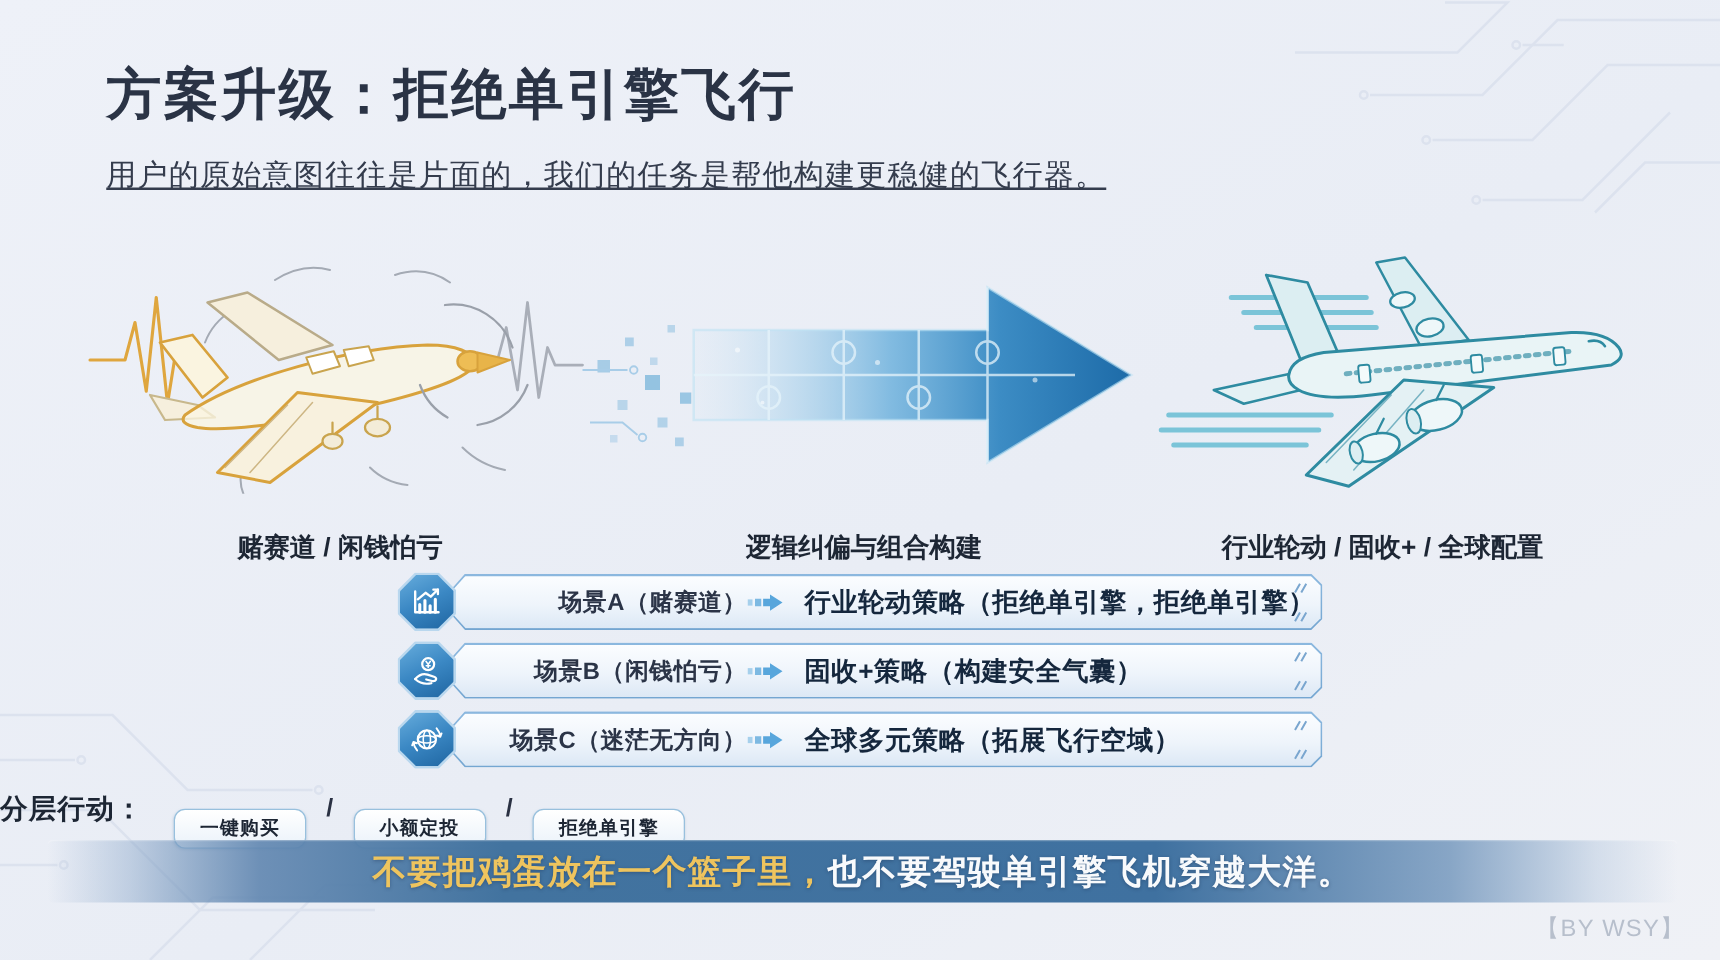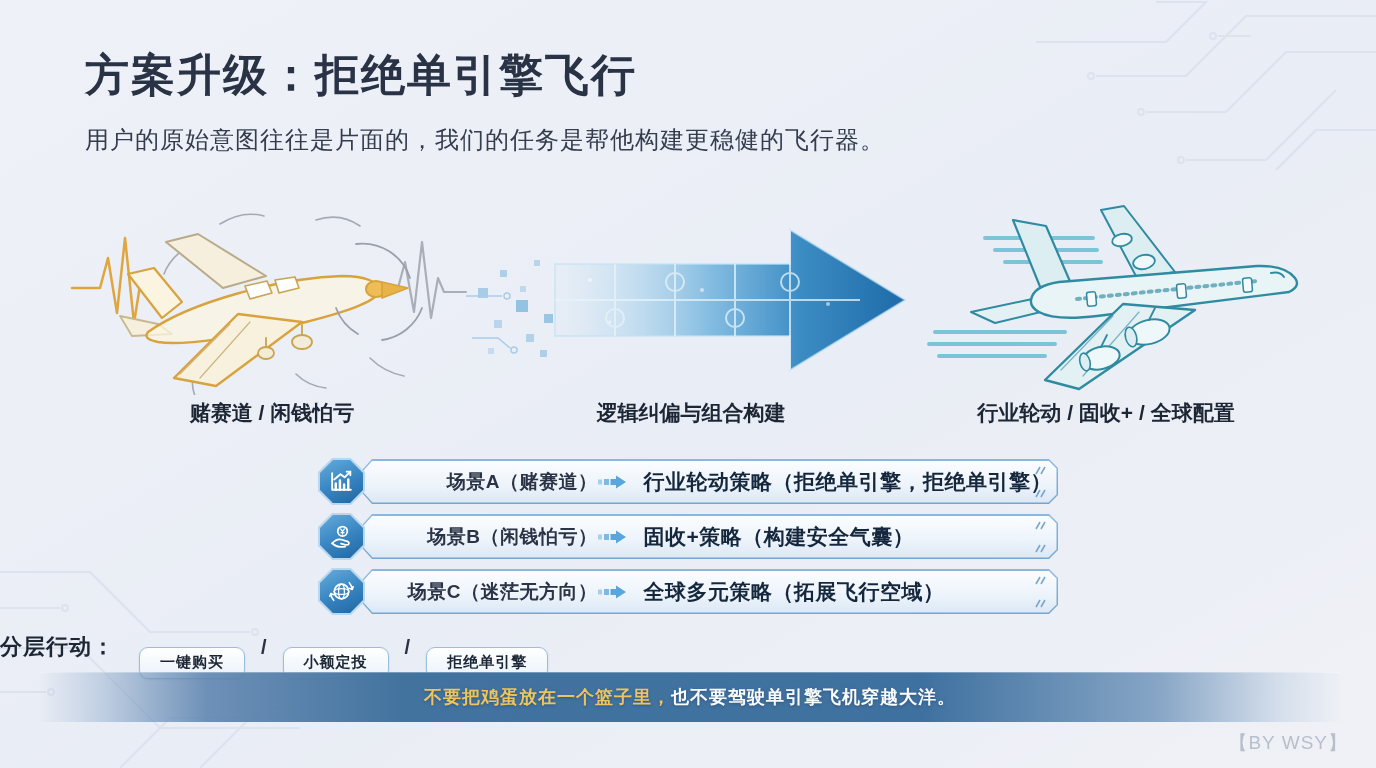--- a/index.html
+++ b/index.html
@@ -9,28 +9,28 @@
     color:#1d2634;
     background:linear-gradient(150deg,#eef1f8 0%,#e9edf5 55%,#eff1f6 100%);
   }
   .deco { position:absolute; pointer-events:none; }
   .deco-tr { right:0; top:0; }
   .deco-bl { left:0; top:552px; }
 
   .title { position:absolute; left:85px; top:46px; margin:0;
     font-size:44px; font-weight:800; letter-spacing:2px; color:#2a3345; }
   .subtitle { position:absolute; left:85px; top:124px; margin:0;
-    font-size:24px; font-weight:400; letter-spacing:1px; color:#343c4d; }
+    font-size:24px; font-weight:400; letter-spacing:1px; color:#343c4d;text-decoration:underline; }
 
   .illu { position:absolute; }
   .illu-left  { left:70px;  top:190px; }
   .illu-mid   { left:460px; top:200px; }
   .illu-right { left:925px; top:182px; }
 
-  .caption { position:absolute; top:399px; transform:translateX(-50%);
+  .caption { position:absolute; top:424px; transform:translateX(-50%);
     font-size:21px; font-weight:700; color:#1d2634; white-space:nowrap; }
   .cap-1 { left:272px; } .cap-2 { left:691px; } .cap-3 { left:1106px; }
 
   .scenarios { position:absolute; left:318px; top:459px; width:740px; }
   .scenario-row { position:relative; height:45px; margin-bottom:10px; }
 
   .octa-ring { position:absolute; left:0; top:-1px; width:47px; height:47px; z-index:3;
     clip-path:polygon(30% 0,70% 0,100% 30%,100% 70%,70% 100%,30% 100%,0 70%,0 30%);
     background:#b9d7ee; }
   .octa { position:absolute; inset:2px;
@@ -60,21 +60,21 @@
     box-shadow:0 1px 2px rgba(90,130,170,.25);margin-top:32px; }
   .sep { font-size:20px; font-weight:700; color:#2a3143; }
 
   .banner { position:absolute; left:38px; right:34px; top:672px; height:50px;
     display:flex; align-items:center; justify-content:center; border-radius:4px;
     background:linear-gradient(90deg,
       rgba(140,168,202,0) 0%, rgba(140,168,202,.45) 5%, rgba(96,134,176,.9) 13%,
       #42739f 28%, #3f71a0 68%, rgba(110,147,186,.8) 86%,
       rgba(150,178,210,.3) 95%, rgba(160,188,214,0) 100%);
     box-shadow:inset 0 1px 0 rgba(255,255,255,.28); }
-  .banner-text { font-size:18px; font-weight:800; letter-spacing:1px;
+  .banner-text { font-size:27px; font-weight:800; letter-spacing:1px;
     text-shadow:0 1px 3px rgba(20,40,70,.38); white-space:nowrap; }
   .banner-gold { color:#eec45e; } .banner-white { color:#f8fafc; }
 
   .credit { position:absolute; right:28px; top:730px; font-size:19px;
     letter-spacing:1px; color:#b7bfcc; }
 </style>
 </head>
 <body>
 
 <div class="slide">

